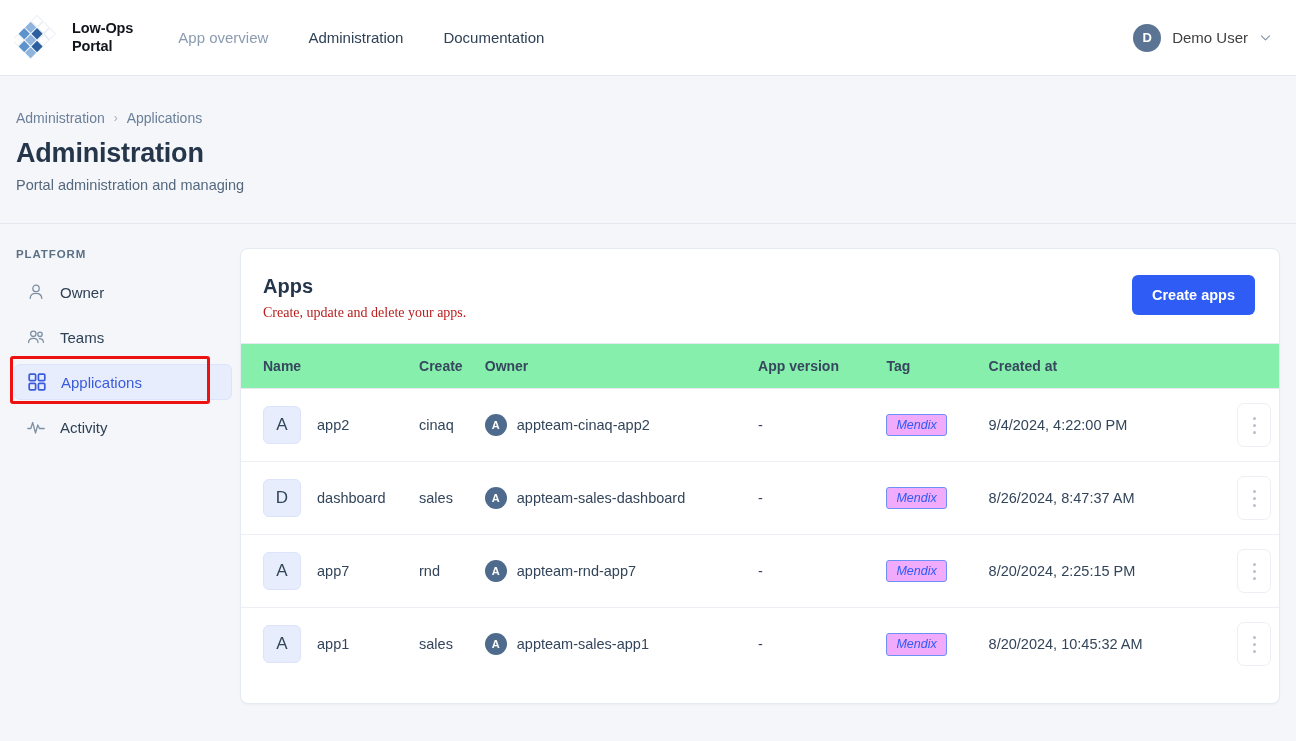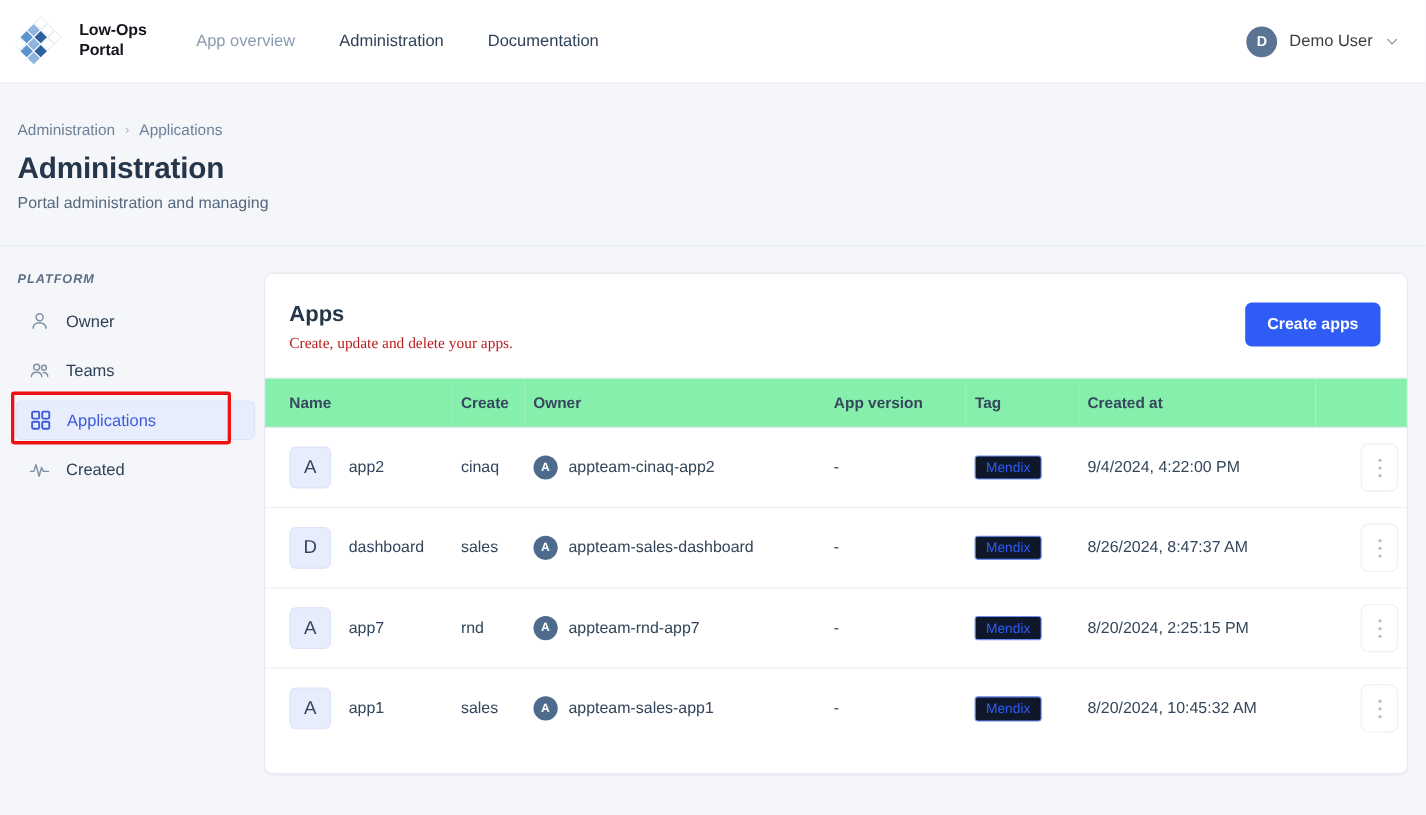--- a/index.html
+++ b/index.html
@@ -60,21 +60,21 @@
     font-size: 27px; font-weight: bold; color: #25364a;
     margin-top: 12px; letter-spacing: -0.2px;
   }
   .page-sub { font-size: 14.5px; color: #55687e; margin-top: 8px; }
 
   
   .body-wrap { display: flex; padding-top: 24px; }
   .sidebar { width: 240px; flex: 0 0 240px; padding-left: 14px; position: relative; }
   .side-title {
     font-size: 11.5px; font-weight: bold; letter-spacing: 0.9px;
-    color: #5c7085; padding: 0 0 14px 2px; font-style: italic;
+    color: #5c7085; padding: 0 0 14px 2px;
   }
   .side-item {
     display: flex; align-items: center; gap: 14px;
     height: 36px; padding: 0 12px; margin: 0 8px 9px 0;
     border-radius: 6px; cursor: pointer;
     font-size: 15px; color: #2f4156;
   }
   .side-item .ico { width: 20px; height: 20px; display: block; flex: 0 0 20px; }
   .side-item.active {
     background: #e7edfd; color: #3b5bdb; border: 1px solid #dbe4fb;
@@ -139,23 +139,23 @@
     font-size: 17px; color: #32465a;
   }
   .owner-cell { display: flex; align-items: center; gap: 10px; }
   .owner-av {
     width: 22px; height: 22px; flex: 0 0 22px; border-radius: 50%;
     background: #4e6a8c; color: #fff;
     display: flex; align-items: center; justify-content: center;
     font-size: 11px; font-weight: bold;
   }
   .tag-badge {
-    display: inline-block; background: #0f172a; border: 1px solid #6f8ff5;
+    display: inline-block; background: #f0abfc; border: 1px solid #6f8ff5;
     color: #2f5cf5; font-size: 12.5px; border-radius: 3px;
-    padding: 4px 9px; line-height: 1;
+    padding: 4px 9px; line-height: 1; font-style: italic;
   }
   .kebab-btn {
     width: 34px; height: 44px; border: 1px solid #eceff4; border-radius: 7px;
     background: #fff; display: flex; flex-direction: column;
     align-items: center; justify-content: center; gap: 4px;
     cursor: pointer; margin-left: auto;
   }
   .kebab-btn i { width: 3px; height: 3px; border-radius: 50%; background: #b6c0cd; display: block; }
   .dash { color: #55687e; }
 </style>
@@ -239,21 +239,21 @@
         <rect x="2.2" y="11.4" width="6.4" height="6.4" rx="1.1" fill="none" stroke="#3b5bdb" stroke-width="1.7"></rect>
         <rect x="11.4" y="11.4" width="6.4" height="6.4" rx="1.1" fill="none" stroke="#3b5bdb" stroke-width="1.7"></rect>
       </svg>
       <span>Applications</span>
     </div>
 
     <div class="side-item">
       <svg class="ico" viewBox="0 0 20 20">
         <path d="M1.8 11.5h3l1.9-6 2.8 10.5 2.3-8 1.7 3.5h4.7" fill="none" stroke="#7f8fa4" stroke-width="1.3" stroke-linecap="round" stroke-linejoin="round"></path>
       </svg>
-      <span>Created</span>
+      <span>Activity</span>
     </div>
 
     <div class="hl-box"></div>
   </aside>
 
   <section class="content">
     <div class="card">
 
       <div class="card-head">
         <div>

